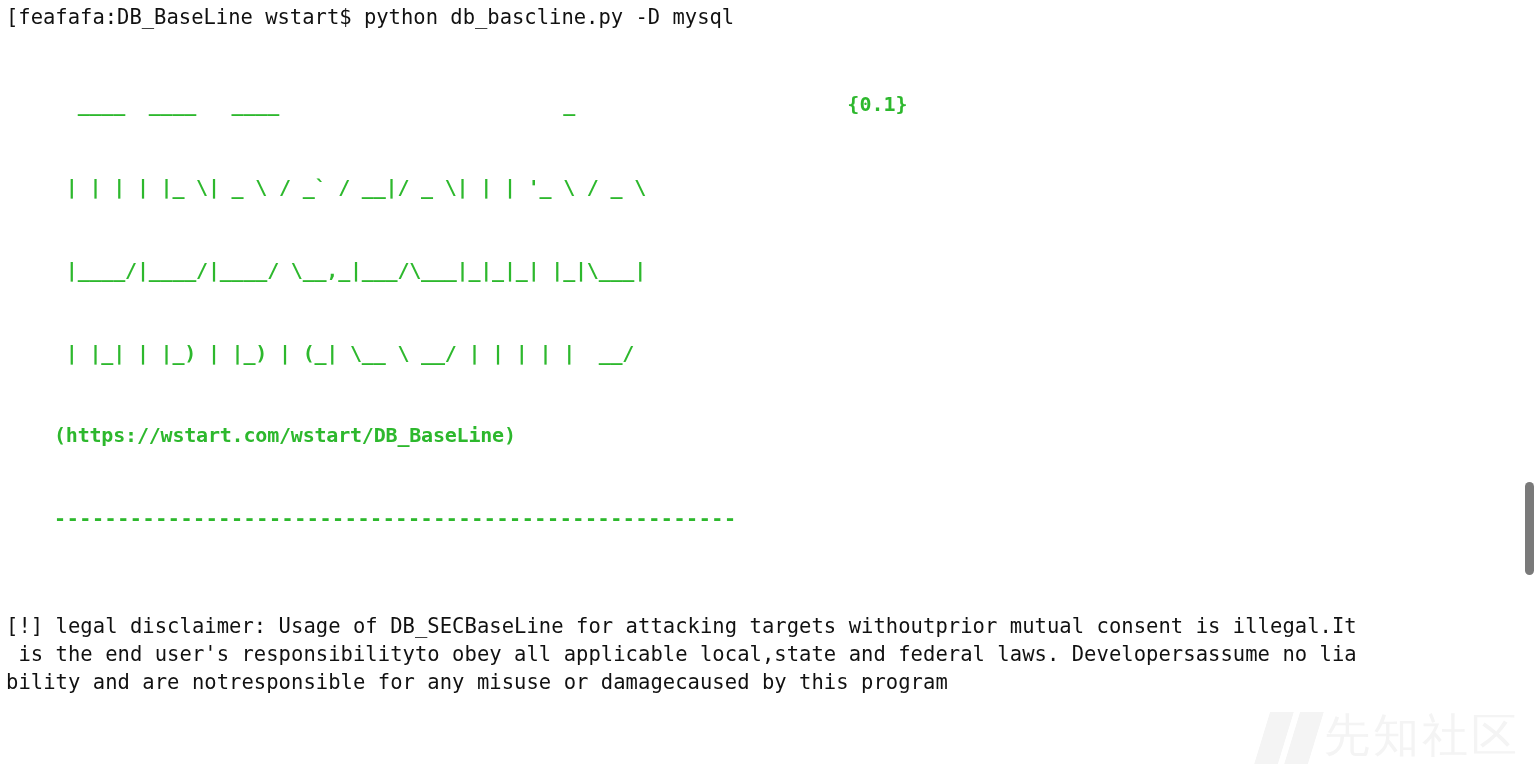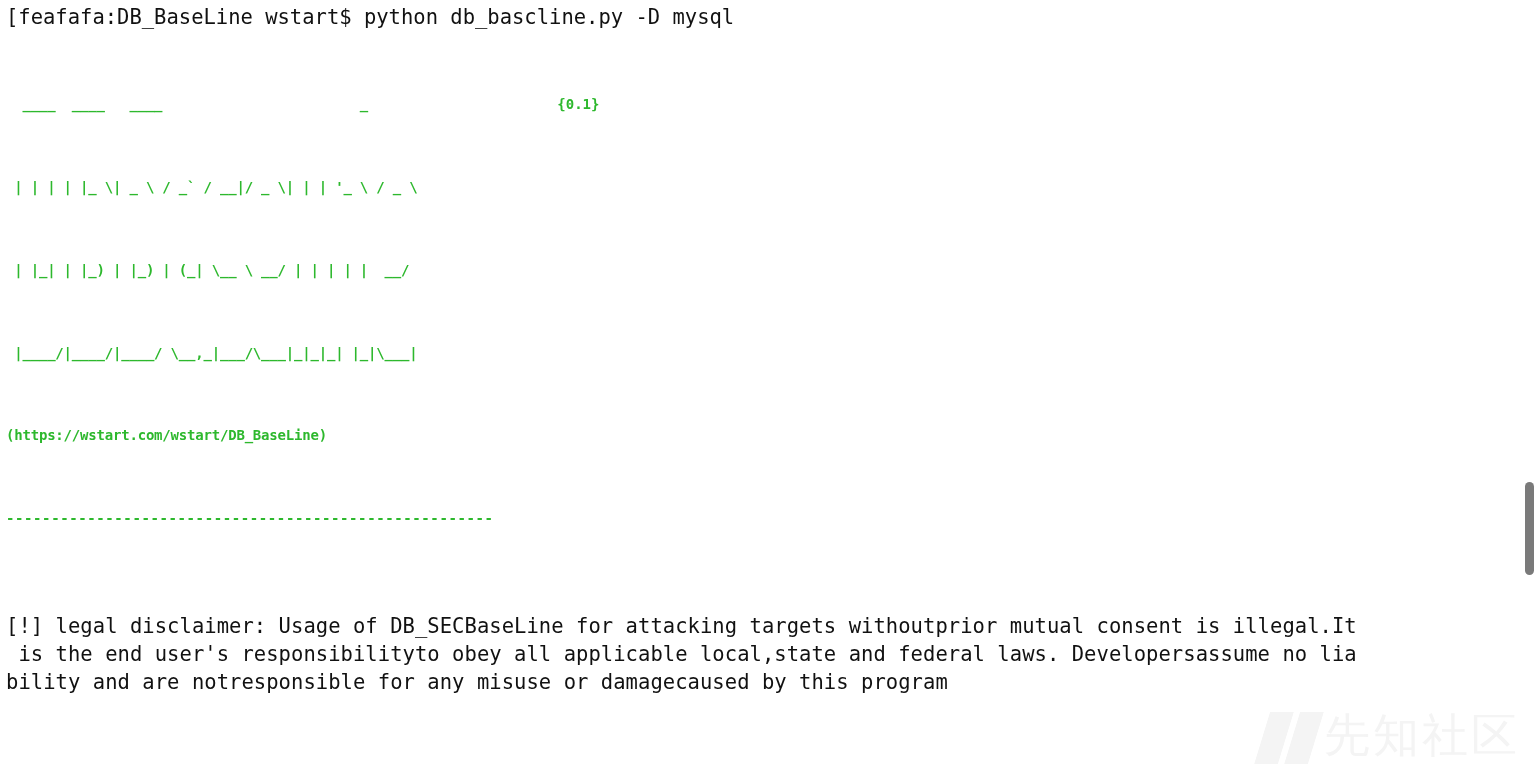--- a/index.html
+++ b/index.html
@@ -31,26 +31,27 @@
     color: #111111;
     font-size: 20.5px;
     line-height: 30px;
     margin-bottom: 2px;
   }
 
   
   #banner {
     color: #2db82d;
     font-family: "DejaVu Sans Mono", "Liberation Mono", monospace;
-    font-size: 14px;
+    font-size: 20px;
     line-height: 27.6px;
     font-weight: bold;
     white-space: pre;
     margin-top: 4px;
     letter-spacing: -0.2px;
+    margin-left: 48px;
   }
 
   #banner .url {
     display: block;
   }
   #banner .rule {
     display: block;
     letter-spacing: 0.6px;
   }
 
@@ -116,22 +117,22 @@
 </head>
 <body>
 
 <div id="terminal">
 
   <div class="cmd-line">[feafafa:DB_BaseLine wstart$ python db_bascline.py -D mysql</div>
 
   <div id="banner">
     <div>  ____  ____   ____                        _                       <span style="letter-spacing:0px">{0.1}</span></div>
     <div> | | | | |_ \| _ \ / _` / __|/ _ \| | | '_ \ / _ \</div>
+    <div> |____/|____/|____/ \__,_|___/\___|_|_|_| |_|\___|</div>
     <div> | |_| | |_) | |_) | (_| \__ \ __/ | | | | |  __/</div>
-    <div> |____/|____/|____/ \__,_|___/\___|_|_|_| |_|\___|</div>
     <div class="url">(https://wstart.com/wstart/DB_BaseLine)</div>
     <div class="rule">------------------------------------------------------</div>
   </div>
 
   <div class="spacer-sm"></div>
 
   <div>
     <div class="disclaimer">[!] legal disclaimer: Usage of DB_SECBaseLine for attacking targets withoutprior mutual consent is illegal.It</div>
     <div class="disclaimer"> is the end user's responsibilityto obey all applicable local,state and federal laws. Developersassume no lia</div>
     <div class="disclaimer">bility and are notresponsible for any misuse or damagecaused by this program</div>

